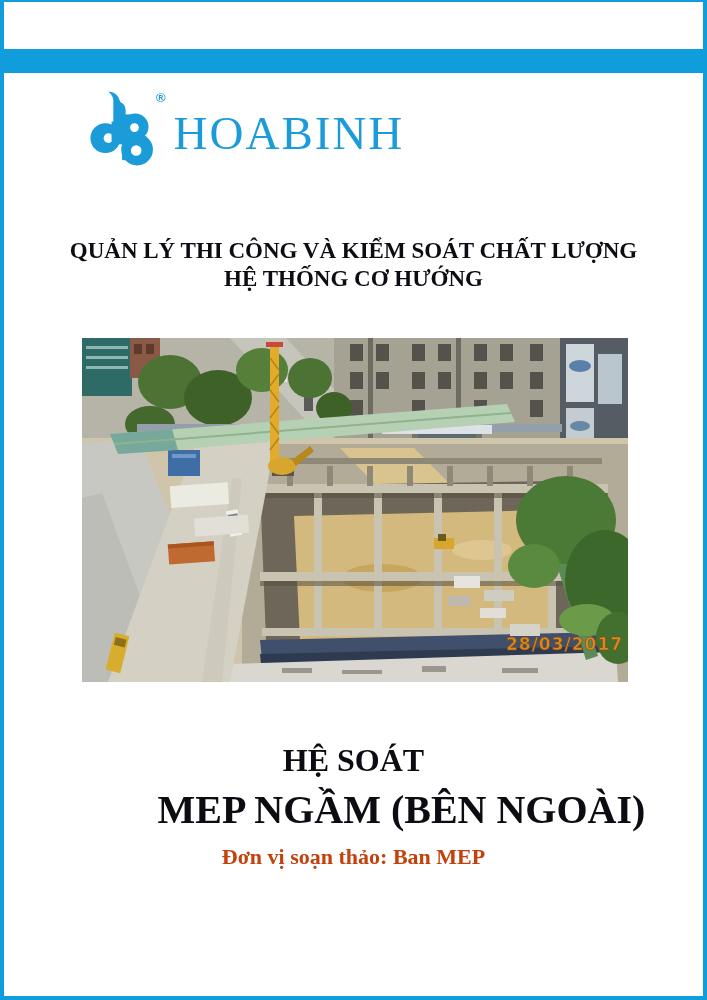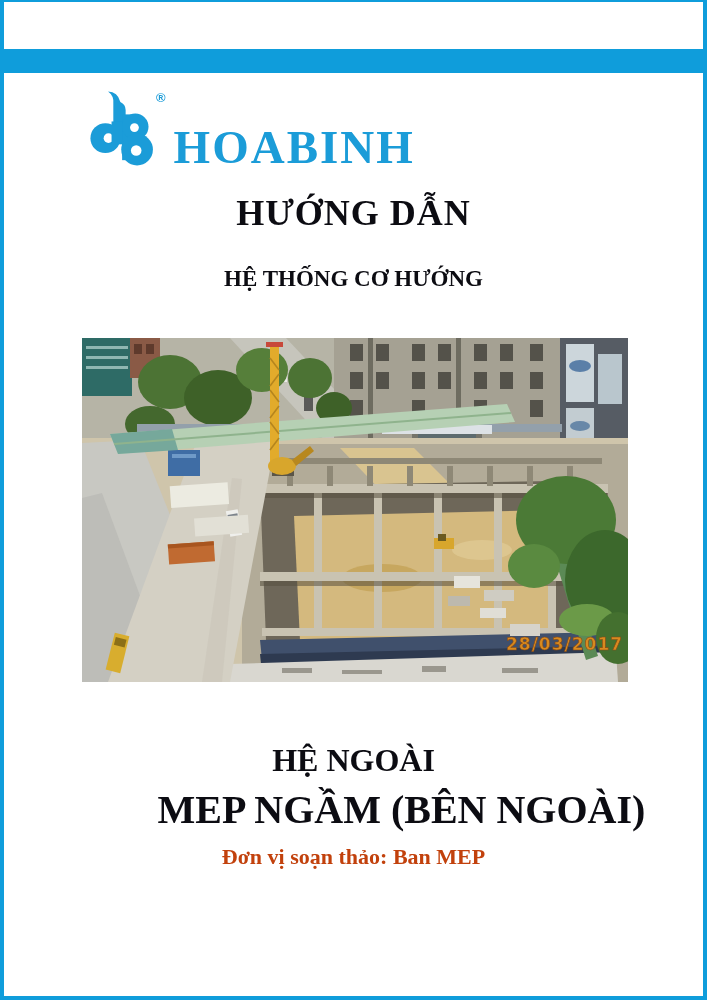--- a/index.html
+++ b/index.html
@@ -6,21 +6,21 @@
   .page{
     position:relative;width:707px;height:1000px;box-sizing:border-box;background:#fff;
     border-left:4px solid #0f9ddb;border-right:4px solid #0f9ddb;
     border-top:2px solid #0f9ddb;border-bottom:4px solid #0f9ddb;
     overflow:hidden;font-family:"Liberation Serif","DejaVu Serif",serif;
   }
   .top-band{position:absolute;left:0;right:0;top:47px;height:24px;background:#0f9ddb;}
   .logo-row{position:absolute;left:78px;top:86px;height:90px;display:flex;align-items:flex-start;}
   .logo-mark{width:82px;height:88px;}
   .reg{color:#1b9cd8;font-size:13px;position:relative;top:2px;left:-8px;font-family:"Liberation Sans","DejaVu Sans",sans-serif;font-weight:bold;}
-  .brand-name{font-size:47px;font-weight:bold;color:#1b9cd8;letter-spacing:2px;line-height:1;margin-top:36px;}
+  .brand-name{font-size:47px;font-weight:normal;color:#1b9cd8;letter-spacing:2px;line-height:1;margin-top:22px;}
   .doc-title{position:absolute;top:190px;left:0;width:100%;text-align:center;font-size:36px;font-weight:bold;color:#0c0c12;letter-spacing:1px;}
   .doc-sub{position:absolute;left:0;width:100%;text-align:center;font-weight:bold;color:#0c0c12;font-size:23px;}
   .sub1{top:236px;}
   .sub2{top:264px;}
   .photo{position:absolute;left:78px;top:336px;width:546px;height:344px;}
   .photo svg{display:block;width:100%;height:100%;}
   .sec{position:absolute;left:0;width:100%;text-align:center;font-weight:bold;color:#0c0c12;}
   .sec1{top:740px;font-size:32px;}
   .sec2{top:784px;font-size:40px;padding-left:48px;}
   .credit{position:absolute;left:0;width:100%;text-align:center;font-weight:bold;color:#c2410c;font-size:22px;}
@@ -46,21 +46,21 @@
         <circle cx="59" cy="44" r="15"></circle>
         <circle cx="61" cy="70" r="18"></circle>
         <circle cx="58" cy="45" r="5" fill="#ffffff"></circle>
         <circle cx="60" cy="71" r="6" fill="#ffffff"></circle>
       </g>
     </svg>
     <span class="reg">®</span>
     <span class="brand-name">HOABINH</span>
   </div>
 
-  <div class="doc-title">HƯỚNG DẪN</div>
+  <div class="doc-sub sub1">QUẢN LÝ THI CÔNG VÀ KIỂM SOÁT CHẤT LƯỢNG</div>
   <div class="doc-sub sub2">HỆ THỐNG CƠ HƯỚNG</div>
 
   <div class="photo">
     <svg viewBox="0 0 546 344" xmlns="http://www.w3.org/2000/svg">
 
       <rect x="0" y="0" width="546" height="108" fill="#b6b4a6"></rect>
       <rect x="0" y="0" width="50" height="58" fill="#2e6b66"></rect>
       <rect x="4" y="8" width="42" height="3" fill="#8fb7b2"></rect>
       <rect x="4" y="18" width="42" height="3" fill="#8fb7b2"></rect>
       <rect x="4" y="28" width="42" height="3" fill="#8fb7b2"></rect>
@@ -218,18 +218,18 @@
       <g>
         <rect x="190" y="132" width="22" height="6" fill="#5a5548"></rect>
         <ellipse cx="200" cy="128" rx="14" ry="9" fill="#d8a62c"></ellipse>
         <polygon points="210,122 228,108 232,113 214,128" fill="#b8881e"></polygon>
       </g>
 
       <text class="ts-text" x="424" y="312" font-size="17" fill="#d88a1f" stroke="#8a4a14" stroke-width="0.6">28/03/2017</text>
     </svg>
   </div>
 
-  <div class="sec sec1">HỆ NGOÀI</div>
+  <div class="sec sec1">HỆ SOÁT</div>
   <div class="sec sec2">MEP NGẦM (BÊN NGOÀI)</div>
 
   <div class="credit c1">Đơn vị soạn thảo: Ban MEP</div>
 
 </div>
 
 </body></html>

